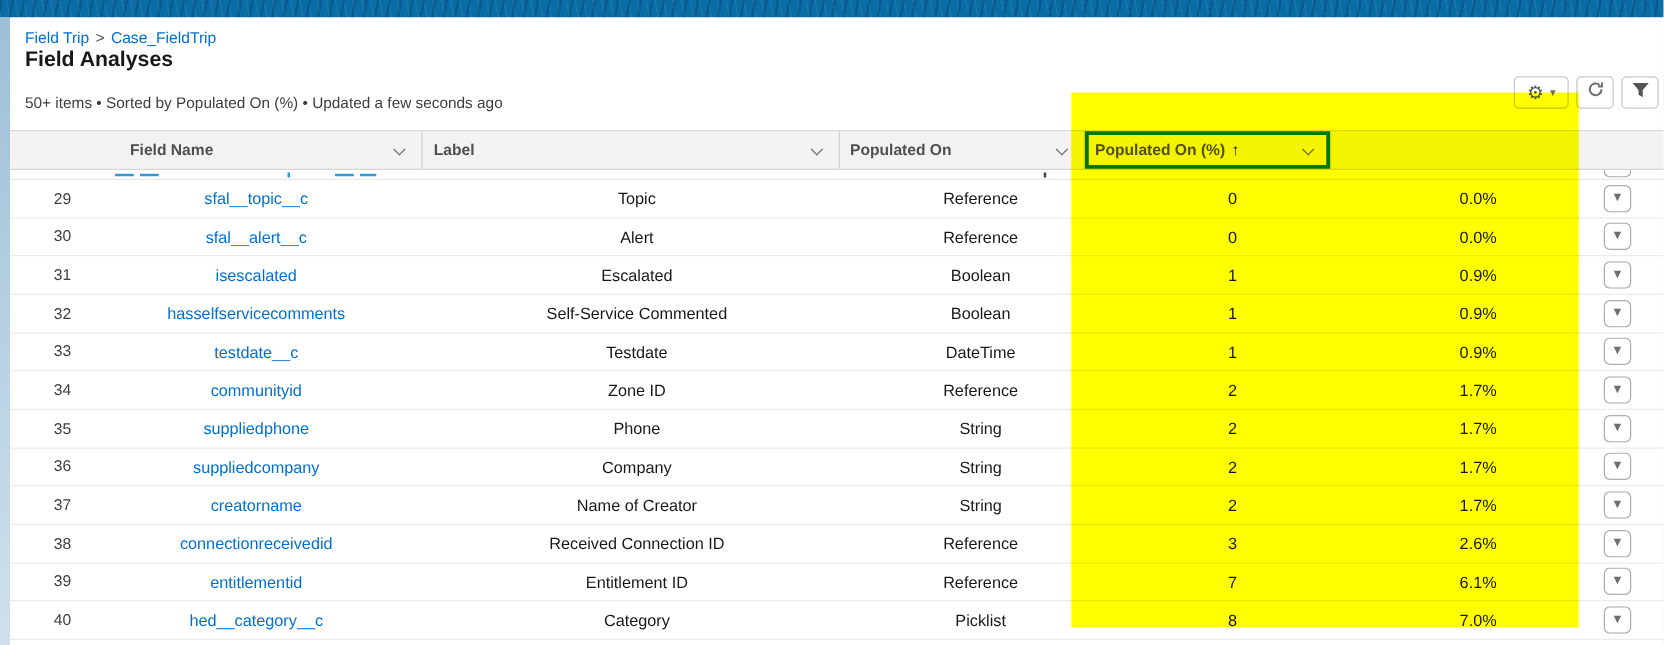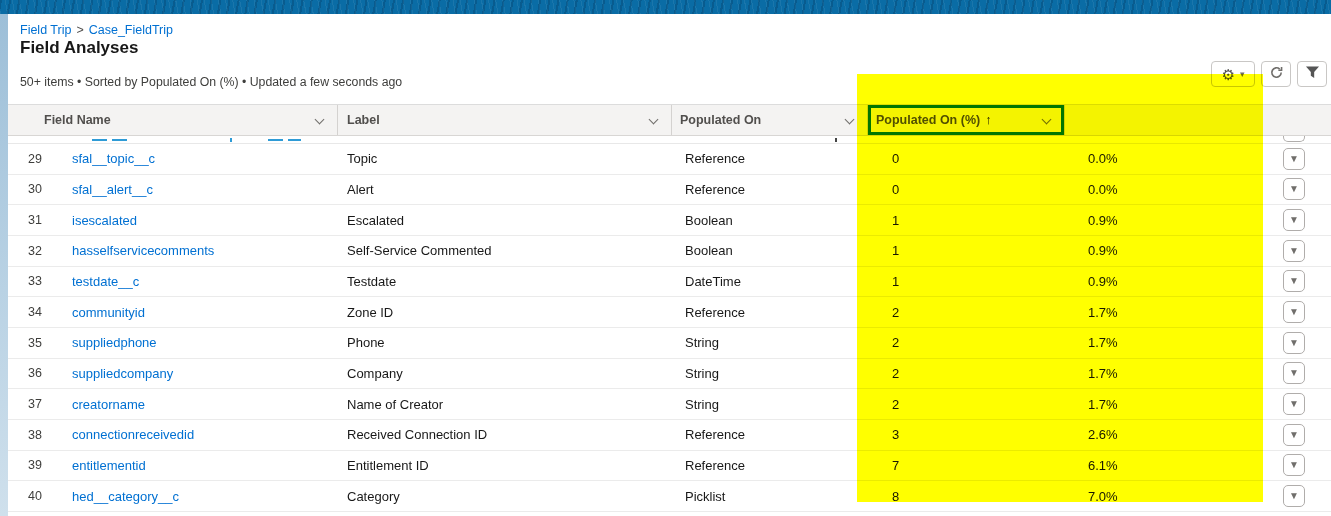--- a/index.html
+++ b/index.html
@@ -40,21 +40,21 @@
   .caret { font-size:9px; color:#706e6b; line-height:1; }
 
   
   .thead {
     position:absolute; left:0; top:90px; width:1323px; height:32px;
     background:#f4f3f2; border-top:1px solid #dcdcdc; border-bottom:1px solid #d8d6d4;
     display:flex; font-size:12.5px; font-weight:700; color:#514f4d;
   }
   .th { position:relative; display:flex; align-items:center; border-right:1px solid #d4d2d0; }
   .th:last-child { border-right:none; }
-  .th-field { width:330px; padding-left:36px; }
+  .th-field { width:330px; padding-left:96px; }
   .th-label { width:334px; padding-left:9px; }
   .th-type  { width:212px; padding-left:13px; }
   .th-pop   { width:196px; padding-left:8px; }
   .th-pct   { width:197px; padding-left:8px; box-shadow:inset 0 0 0 3px #0176d3; }
   .th-actions { width:54px; }
   .chev {
     position:absolute; right:14px; top:11px; width:7px; height:7px;
     border-right:1.6px solid #706e6b; border-bottom:1.6px solid #706e6b;
     transform:rotate(45deg); pointer-events:none;
   }
@@ -68,21 +68,21 @@
   .frag.f2 { left:104px; bottom:2px; width:15px; height:2px; }
   .frag.f3 { left:222px; bottom:1px; width:2px;  height:4px; }
   .frag.f4 { left:260px; bottom:2px; width:15px; height:2px; }
   .frag.f5 { left:280px; bottom:2px; width:13px; height:2px; }
   .frag.f6 { left:827px; bottom:1px; width:2px;  height:4px; background:#444; }
   .btn-sliver {
     position:absolute; left:1275px; bottom:1px; width:22px; height:7px;
     border:1px solid #b0adab; border-top:none; border-radius:0 0 5px 5px; background:#fff;
   }
 
-  .row { display:flex; align-items:center; height:30.66px; border-bottom:1px solid #ebebeb; font-size:13px; color:#181818; }
+  .row { display:flex; align-items:center; height:30.66px; border-bottom:1px solid #ebebeb; font-size:13px; color:#181818;text-align:center; }
   .c { overflow:hidden; white-space:nowrap; }
   .c-num   { width:64px;  padding-left:20px; font-size:12.5px; color:#3e3e3c; }
   .c-field { width:266px; }
   .c-field a, .c-field { color:#0070d2; cursor:pointer; text-decoration:none; }
   .c-label { width:334px; padding-left:9px; }
   .c-type  { width:212px; padding-left:13px; }
   .c-pop   { width:196px; padding-left:8px; }
   .c-pct   { width:197px; padding-left:8px; }
   .c-act   { width:54px; display:flex; }
   .rowbtn {

